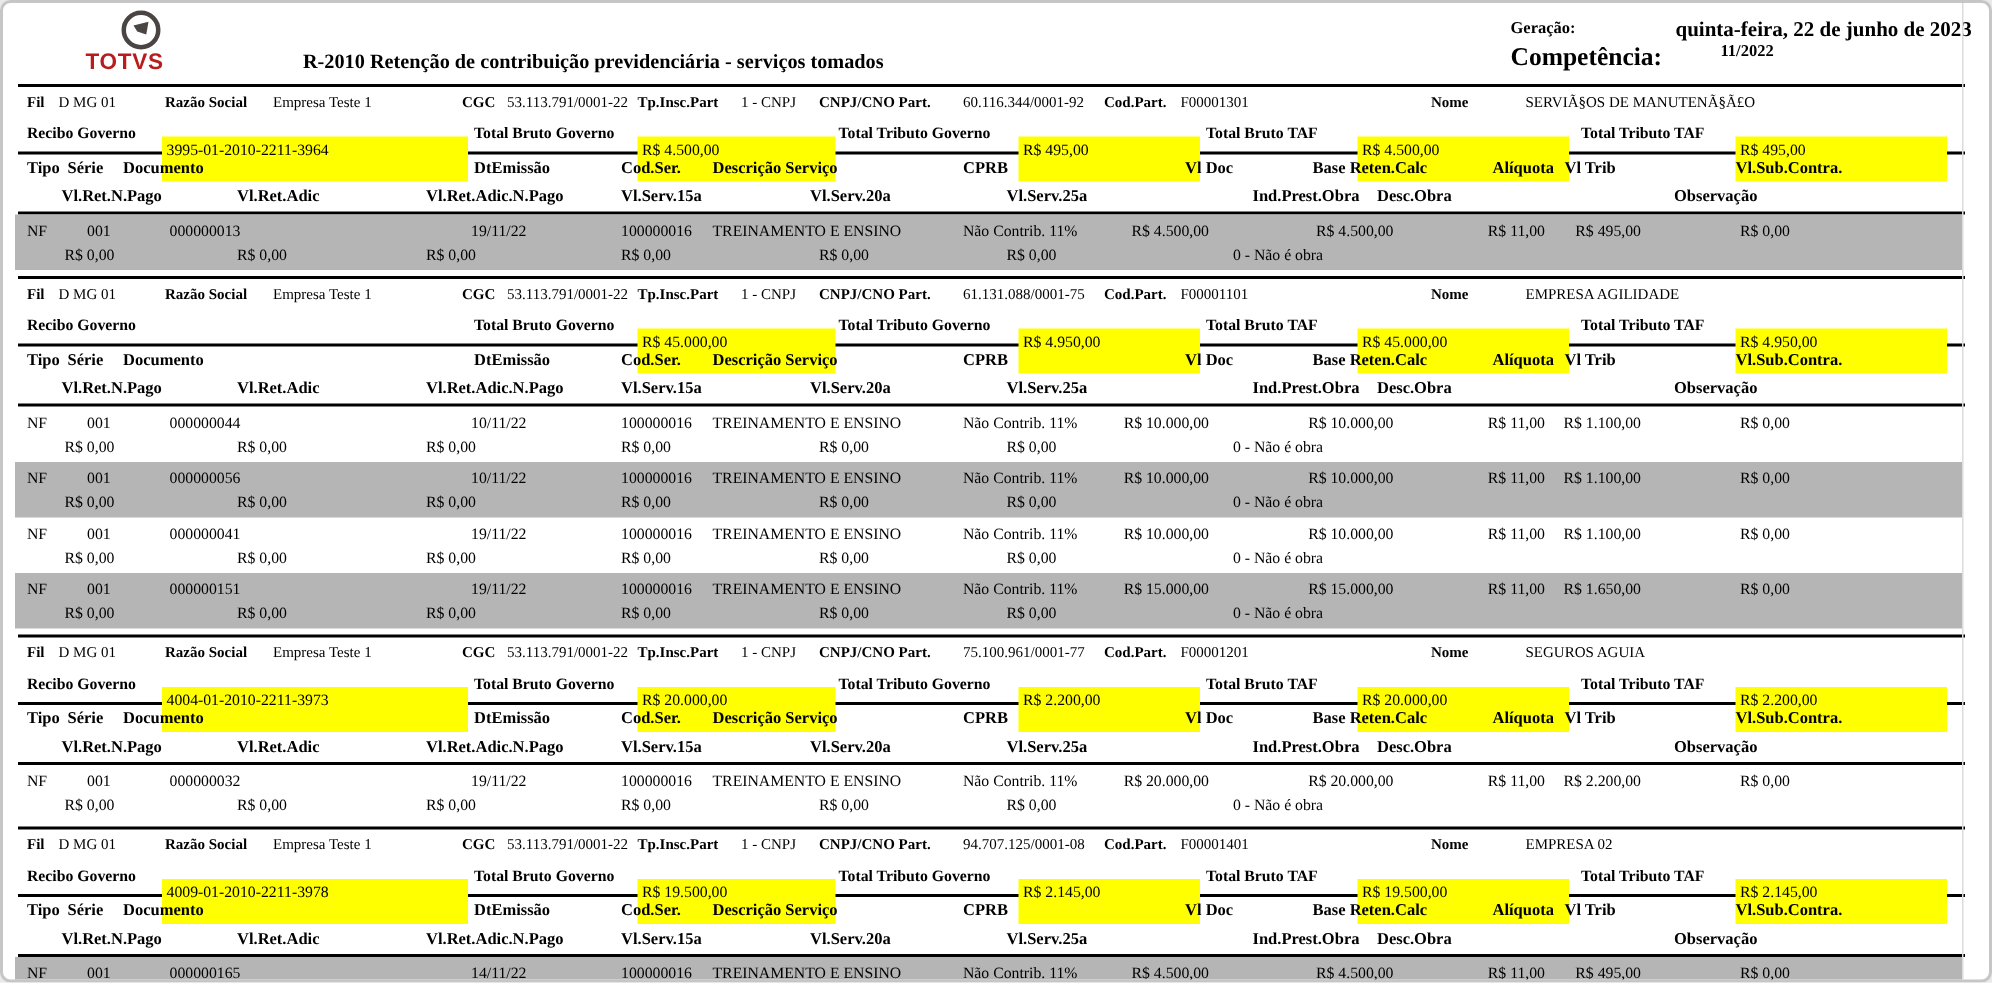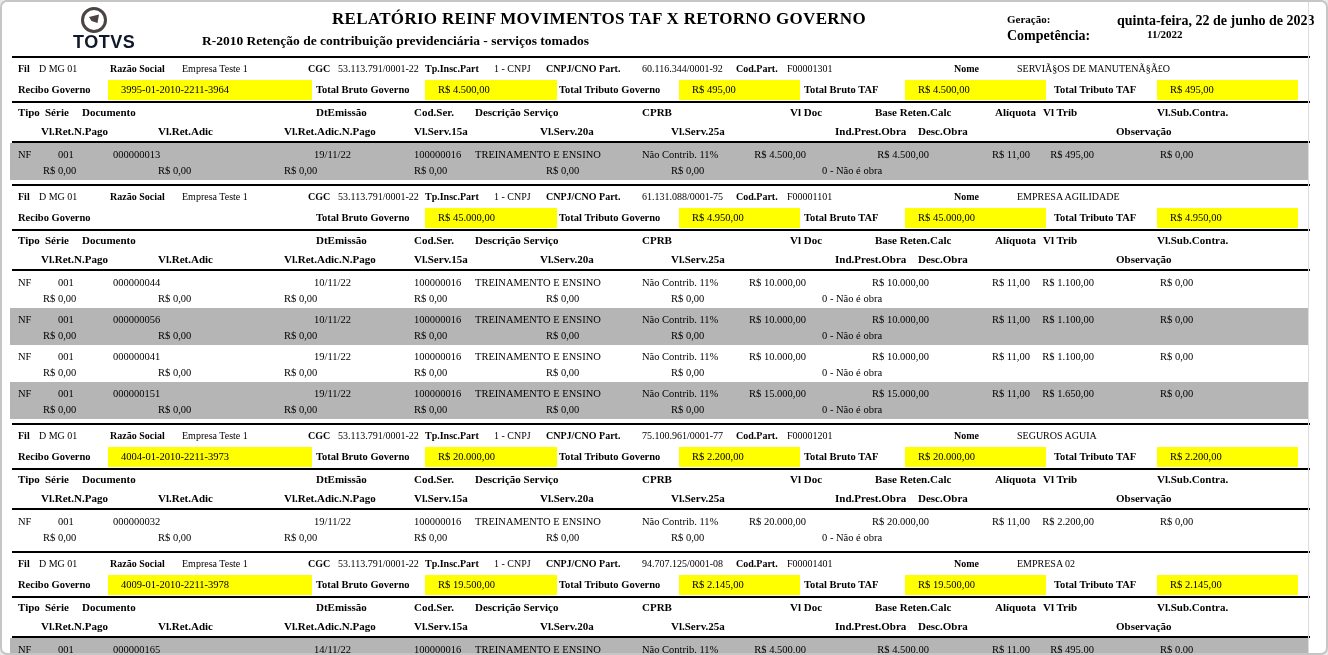--- a/index.html
+++ b/index.html
@@ -5,43 +5,43 @@
   html,body{margin:0;padding:0;background:#e9e9e9;}
   .window{position:relative;width:1328px;height:655px;box-sizing:border-box;
     border:2px solid #c6c6c6;border-radius:7px;background:#fff;overflow:hidden;
     font-family:"Liberation Serif","DejaVu Serif",serif;color:#000;}
   .edge-line{position:absolute;left:1306px;top:0;bottom:0;width:1px;background:#dcdcdc;}
   
   .hdr{position:relative;height:54px;}
   .logo{position:absolute;left:55px;top:3px;width:90px;text-align:left;}
   .logo-icon{display:block;margin-left:22px;}
   .logo-text{display:block;font-family:"Liberation Sans","DejaVu Sans",sans-serif;
-    font-weight:bold;font-size:18px;letter-spacing:.5px;color:#0f172a;line-height:14px;margin-left:16px;}
+    font-weight:bold;font-size:15px;letter-spacing:.5px;color:#b91c1c;line-height:14px;}
   .title{position:absolute;left:200px;right:330px;top:7px;text-align:center;
     font-weight:bold;font-size:17px;letter-spacing:.3px;white-space:nowrap;}
   .subtitle{position:absolute;left:200px;right:330px;top:31px;text-align:left;
     font-weight:bold;font-size:13.5px;white-space:nowrap;}
   .gen-label{position:absolute;left:1005px;top:11px;font-weight:bold;font-size:11px;}
   .gen-value{position:absolute;left:1115px;top:11px;font-weight:bold;font-size:14px;white-space:nowrap;}
-  .comp-label{position:absolute;left:1005px;top:26px;font-weight:bold;font-size:14px;}
+  .comp-label{position:absolute;left:1005px;top:26px;font-weight:bold;font-size:17px;}
   .comp-value{position:absolute;left:1145px;top:26px;font-weight:bold;font-size:11px;}
   
   .rule{height:2px;background:#000;margin:0 16px 0 10px;}
   .section + .section{margin-top:4px;}
   .r{position:relative;width:100%;}
   .c{position:absolute;top:0;white-space:nowrap;}
   .b{font-weight:bold;}
   
   .fil-row{height:21px;font-size:10px;line-height:21px;}
   .fl1{left:16px}.fv1{left:37px}.fl2{left:108px}.fv2{left:180px}.fl3{left:306px}.fv3{left:336px}
   .fl4{left:423px}.fv4{left:492px}.fl5{left:544px}.fv5{left:640px}.fl6{left:734px}.fv6{left:785px}
   .fl7{left:952px}.fv7{left:1015px}
   
   .rec-row{height:22px;font-size:10.5px;line-height:20px;}
-  .hl{position:absolute;top:1px;height:20px;background:#ffff00;padding-left:13px;box-sizing:border-box;}
+  .hl{position:absolute;top:12px;height:30px;background:#ffff00;padding-left:3px;box-sizing:border-box;}
   .rl1{left:16px;line-height:22px}.rh1{left:106px;width:204px}
   .rl2{left:314px;line-height:22px}.rh2{left:423px;width:132px}
   .rl3{left:557px;line-height:22px}.rh3{left:677px;width:121px}
   .rl4{left:802px;line-height:22px}.rh4{left:903px;width:141px}
   .rl5{left:1052px;line-height:22px}.rh5{left:1155px;width:141px}
   
   .colhdr{height:19px;font-size:11px;line-height:19px;font-weight:bold;}
   .h1c1{left:16px}.h1c2{left:43px}.h1c3{left:80px}.h1c4{left:314px}.h1c5{left:412px}.h1c6{left:473px}
   .h1c7{left:640px}.h1c8{left:788px}.h1c9{left:873px}.h1c10{left:993px}.h1c11{left:1041px}.h1c12{left:1155px}
   .h2c1{left:39px}.h2c2{left:156px}.h2c3{left:282px}.h2c4{left:412px}.h2c5{left:538px}.h2c6{left:669px}
@@ -61,21 +61,20 @@
 <div class="window">
 
   <div class="hdr">
     <div class="logo">
       <svg class="logo-icon" width="30" height="30" viewBox="0 0 30 30">
         <circle cx="15" cy="15" r="11.5" fill="none" stroke="#4a4542" stroke-width="3"></circle>
         <path d="M10 12 L20 9.5 L18.5 18 L12.5 16 Z" fill="#4a4542"></path>
       </svg>
       <span class="logo-text">TOTVS</span>
     </div>
-    <div class="title">RELATÓRIO REINF MOVIMENTOS TAF X RETORNO GOVERNO</div>
     <div class="subtitle">R-2010 Retenção de contribuição previdenciária - serviços tomados</div>
     <span class="gen-label">Geração:</span>
     <span class="gen-value">quinta-feira, 22 de junho de 2023</span>
     <span class="comp-label">Competência:</span>
     <span class="comp-value">11/2022</span>
   </div>
 
   <div>
   <div class="section">
     <div class="rule"></div>

